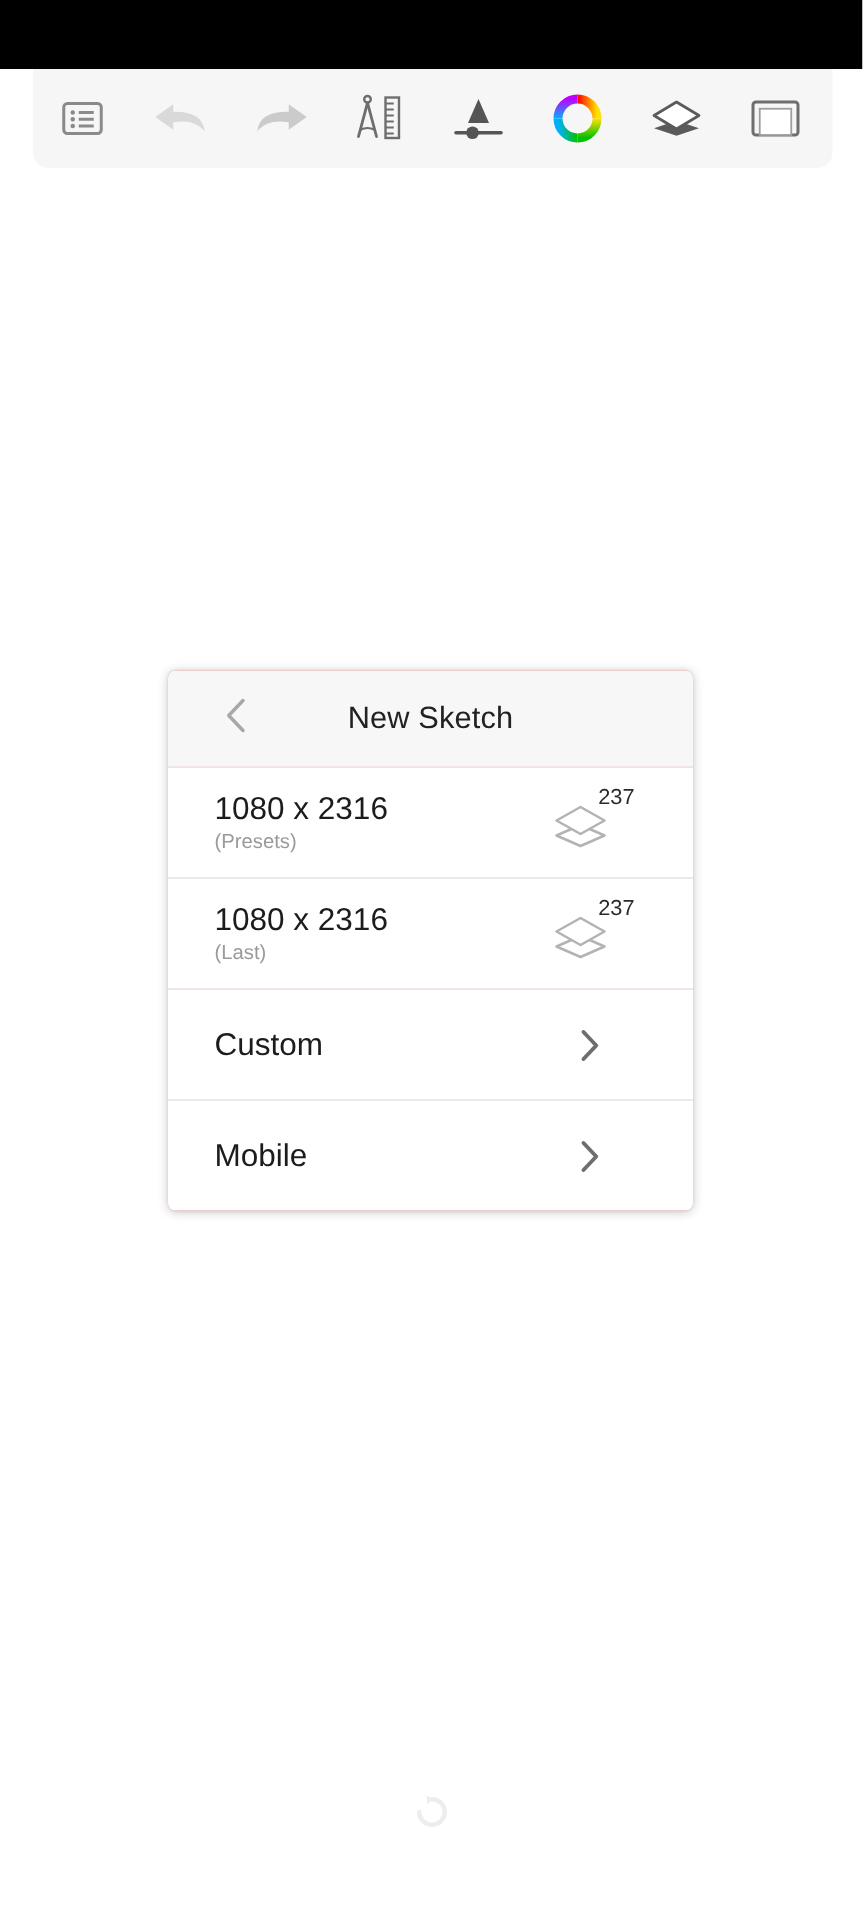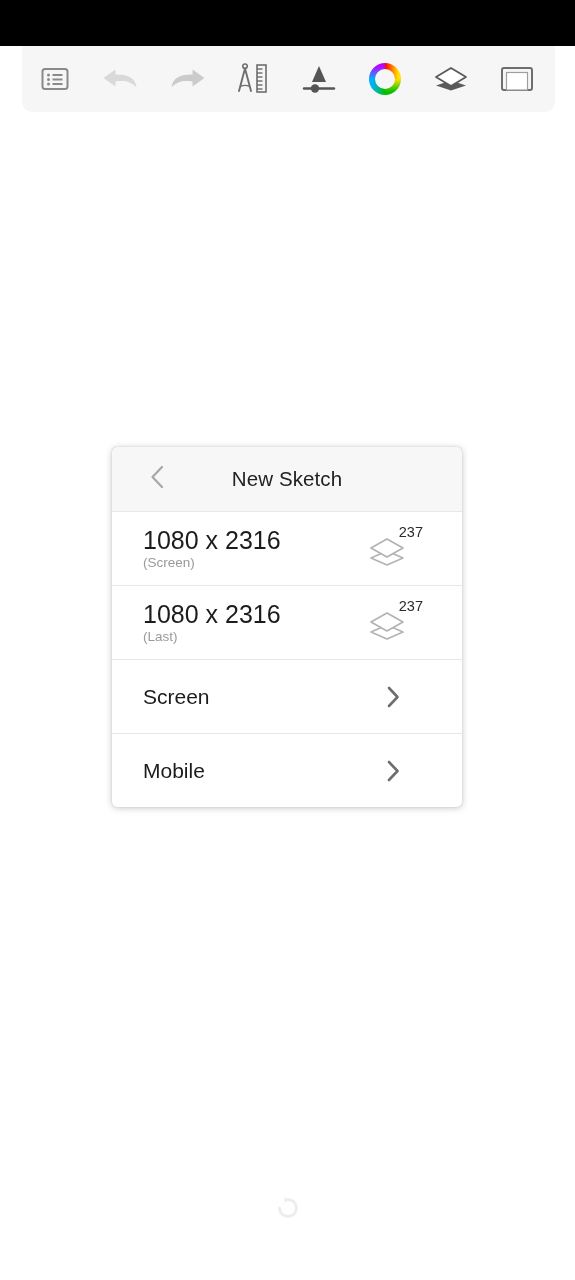--- a/index.html
+++ b/index.html
@@ -108,21 +108,21 @@
   .row.size-row {
     height: 74px;
     justify-content: space-between;
   }
   .row.nav-row {
     height: 74px;
     justify-content: space-between;
   }
   .size-text { display: flex; flex-direction: column; justify-content: center; }
   .size-main {
-    font-size: 25px;
+    font-size: 21px;
     color: #1c1c1c;
     line-height: 1.12;
   }
   .size-sub {
     font-size: 13.5px;
     color: #9a9a9a;
     margin-top: 2px;
     line-height: 1.1;
   }
   .layers-badge {
@@ -295,21 +295,21 @@
           <path d="M14 3 L4.5 13 L14 23" fill="none" stroke="#a8a8a8" stroke-width="2.3" stroke-linecap="round" stroke-linejoin="round"></path>
         </svg>
       </span>
     </div>
     <div class="dialog-title">New Sketch</div>
   </div>
 
   <div class="row size-row">
     <div class="size-text">
       <div class="size-main">1080 x 2316</div>
-      <div class="size-sub">(Screen)</div>
+      <div class="size-sub">(Presets)</div>
     </div>
     <div class="layers-badge">
       <span class="layers-icon">
         <svg width="44" height="34" viewBox="0 0 44 34">
           <path d="M22 17 L6 24 L22 31 L38 24 Z" fill="#ffffff" stroke="#b3b3b3" stroke-width="1.7" stroke-linejoin="round"></path>
           <path d="M22 5 L6 14 L22 23 L38 14 Z" fill="#ffffff" stroke="#b3b3b3" stroke-width="1.7" stroke-linejoin="round"></path>
         </svg>
       </span>
       <span class="layers-count">237</span>
     </div>
@@ -325,21 +325,21 @@
         <svg width="44" height="34" viewBox="0 0 44 34">
           <path d="M22 17 L6 24 L22 31 L38 24 Z" fill="#ffffff" stroke="#b3b3b3" stroke-width="1.7" stroke-linejoin="round"></path>
           <path d="M22 5 L6 14 L22 23 L38 14 Z" fill="#ffffff" stroke="#b3b3b3" stroke-width="1.7" stroke-linejoin="round"></path>
         </svg>
       </span>
       <span class="layers-count">237</span>
     </div>
   </div>
 
   <div class="row nav-row">
-    <div class="nav-label">Screen</div>
+    <div class="nav-label">Custom</div>
     <div class="nav-chevron">
       <svg width="18" height="26" viewBox="0 0 18 26">
         <path d="M5 4 L13.5 13 L5 22" fill="none" stroke="#6e6e6e" stroke-width="2.6" stroke-linecap="round" stroke-linejoin="round"></path>
       </svg>
     </div>
   </div>
 
   <div class="row nav-row">
     <div class="nav-label">Mobile</div>
     <div class="nav-chevron">

